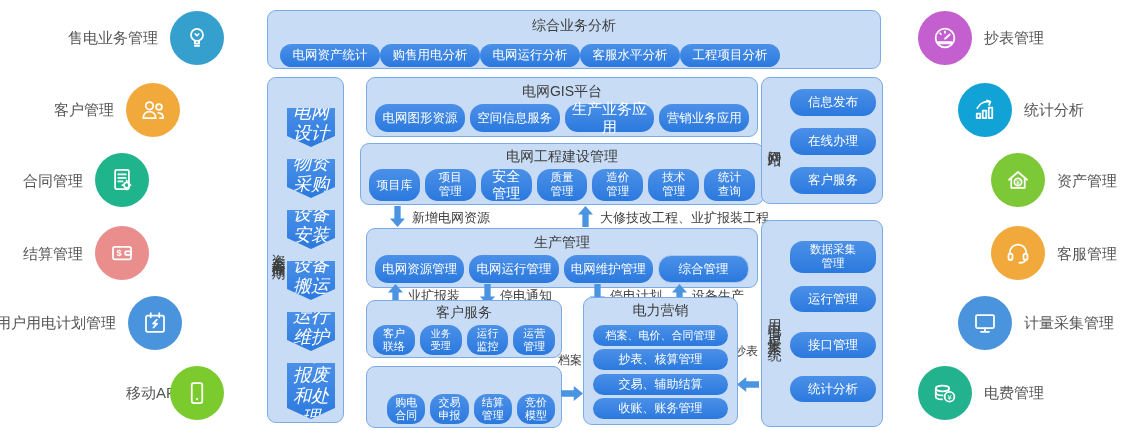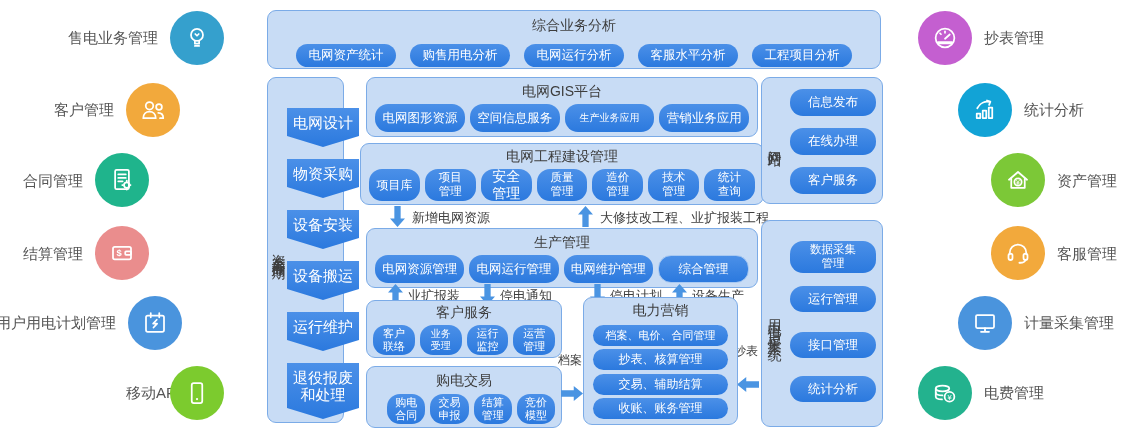--- a/index.html
+++ b/index.html
@@ -17,25 +17,25 @@
 
   
   .btn { background:linear-gradient(180deg,#4b90e8,#2b79de); color:#fff;
          border-radius:13px; display:flex; align-items:center; justify-content:center;
          text-align:center; box-sizing:border-box; line-height:1.2; }
   .btn.light { border:1px solid #a8c9f2; }
   .btn-row { position:absolute; display:flex; }
   .pre { white-space:pre-line; }
 
   
-  .chev { position:absolute; left:19px; width:72px; color:#fff; font-size:15px;
+  .chev { position:absolute; left:19px; width:48px; color:#fff; font-size:18px;
           background:linear-gradient(180deg,#4b90e8,#2b79de);
           display:flex; align-items:center; justify-content:center; text-align:center;
           clip-path:polygon(0 0,100% 0,100% calc(100% - 11px),50% 100%,0 calc(100% - 11px));
-          padding-bottom:10px; box-sizing:border-box; line-height:1.15; }
+          padding-bottom:10px; box-sizing:border-box; line-height:1.15;font-style:italic; }
 
   
   .arrow { position:absolute; background:#4a94e2; }
   .a-up    { width:15px; height:21px; clip-path:polygon(50% 0,100% 40%,71% 40%,71% 100%,29% 100%,29% 40%,0 40%); }
   .a-down  { width:15px; height:21px; clip-path:polygon(29% 0,71% 0,71% 60%,100% 60%,50% 100%,0 60%,29% 60%); }
   .a-right { width:22px; height:15px; clip-path:polygon(0 29%,58% 29%,58% 0,100% 50%,58% 100%,58% 71%,0 71%); }
   .a-left  { width:22px; height:15px; clip-path:polygon(100% 29%,42% 29%,42% 0,0 50%,42% 100%,42% 71%,100% 71%); }
   .flabel { position:absolute; font-size:13px; color:#3d3d3d; white-space:nowrap; }
   .flabel.small { font-size:12px; line-height:1.15; text-align:center; }
 
@@ -166,21 +166,21 @@
       <ellipse cx="10" cy="8.4" rx="5.4" ry="2.3"></ellipse>
         <path d="M4.6 8.4v3.2c0 1.3 2.4 2.3 5.4 2.3"></path>
         <path d="M4.6 11.6v3.2c0 1.3 2.2 2.3 5 2.3"></path>
         <circle cx="15.6" cy="15" r="3.9"></circle>
         <text x="15.6" y="17.2" font-size="6" fill="#fff" stroke="none" text-anchor="middle">¥</text>
     </svg>
   </div>
 
   <div class="panel" style="left:267px; top:10px; width:614px; height:59px">
     <div class="ptitle" style="top:6px">综合业务分析</div>
-    <div class="btn-row" style="left:28px; right:28px; top:33px; height:23px; justify-content:space-between">
+    <div class="btn-row" style="left:12px; right:28px; top:33px; height:23px; justify-content:flex-start">
       <div class="btn" style="width:100px; font-size:12.5px">电网资产统计</div>
       <div class="btn" style="width:100px; font-size:12.5px">购售用电分析</div>
       <div class="btn" style="width:100px; font-size:12.5px">电网运行分析</div>
       <div class="btn" style="width:100px; font-size:12.5px">客服水平分析</div>
       <div class="btn" style="width:100px; font-size:12.5px">工程项目分析</div>
     </div>
   </div>
 
   <div class="panel" style="left:267px; top:77px; width:77px; height:346px">
     <div class="vtitle" style="left:2px; width:18px; letter-spacing:2px">资产全寿命周期</div>
@@ -191,21 +191,21 @@
     <div class="chev" style="top:234px; height:39px">运行维护</div>
     <div class="chev pre" style="top:285px; height:56px">退役报废
 和处理</div>
   </div>
 
   <div class="panel" style="left:366px; top:77px; width:392px; height:60px">
     <div class="ptitle" style="top:5px">电网GIS平台</div>
     <div class="btn-row" style="left:8px; right:8px; top:26px; height:28px; gap:5px">
       <div class="btn" style="flex:1; font-size:12.5px">电网图形资源</div>
       <div class="btn" style="flex:1; font-size:12.5px">空间信息服务</div>
-      <div class="btn" style="flex:1; font-size:10px">生产业务应用</div>
+      <div class="btn" style="flex:1; font-size:15px">生产业务应用</div>
       <div class="btn" style="flex:1; font-size:12.5px">营销业务应用</div>
     </div>
   </div>
 
   <div class="panel" style="left:360px; top:143px; width:404px; height:62px">
     <div class="ptitle" style="top:4px">电网工程建设管理</div>
     <div class="btn-row" style="left:8px; right:8px; top:25px; height:32px; gap:5px">
       <div class="btn" style="flex:1; font-size:12px">项目库</div>
       <div class="btn pre" style="flex:1; font-size:11.5px">项目
 管理</div>
@@ -254,21 +254,20 @@
       <div class="btn pre" style="flex:1; font-size:10px">业务
 受理</div>
       <div class="btn pre" style="flex:1; font-size:11px">运行
 监控</div>
       <div class="btn pre" style="flex:1; font-size:11px">运营
 管理</div>
     </div>
   </div>
 
   <div class="panel" style="left:366px; top:366px; width:196px; height:62px">
-    <div class="ptitle" style="top:5px">购电交易</div>
     <div class="btn-row" style="left:20px; right:6px; top:27px; height:30px; gap:5px">
       <div class="btn pre" style="flex:1; font-size:11px">购电
 合同</div>
       <div class="btn pre" style="flex:1; font-size:11px">交易
 申报</div>
       <div class="btn pre" style="flex:1; font-size:11px">结算
 管理</div>
       <div class="btn pre" style="flex:1; font-size:11px">竞价
 模型</div>
     </div>

